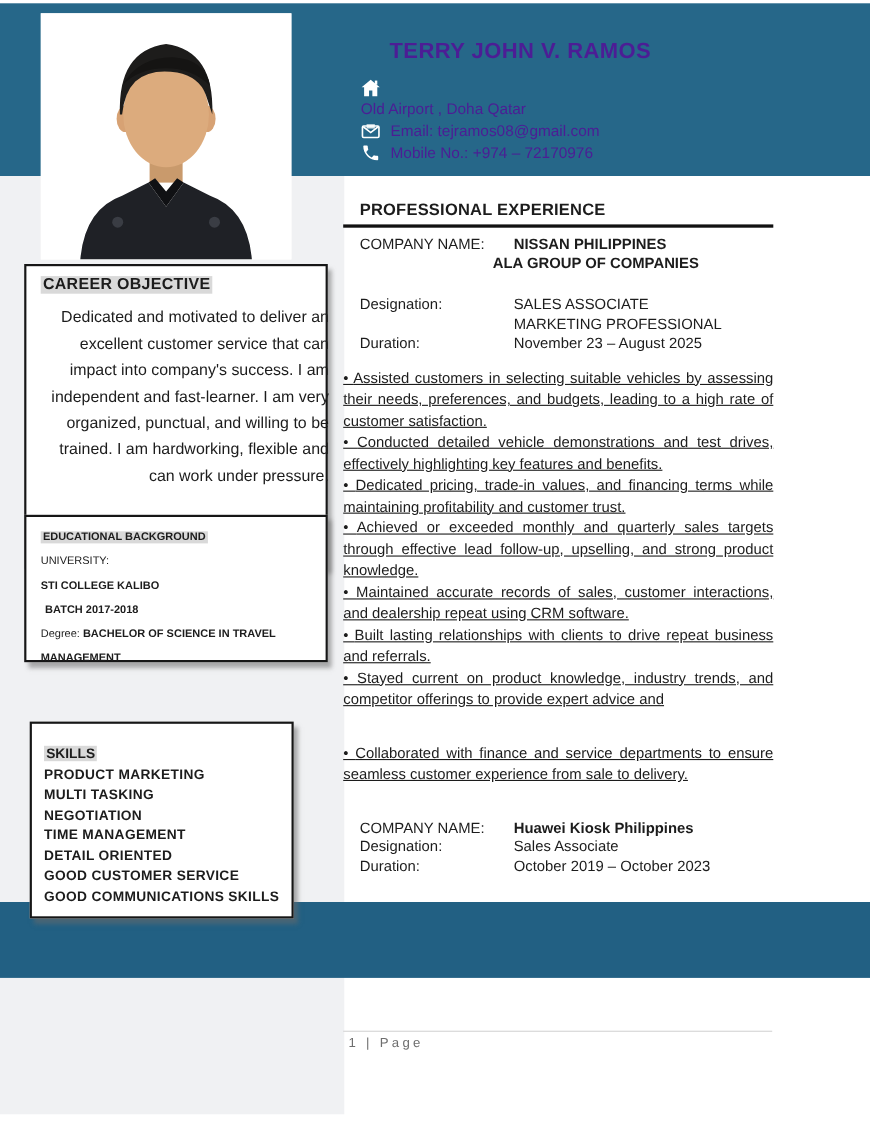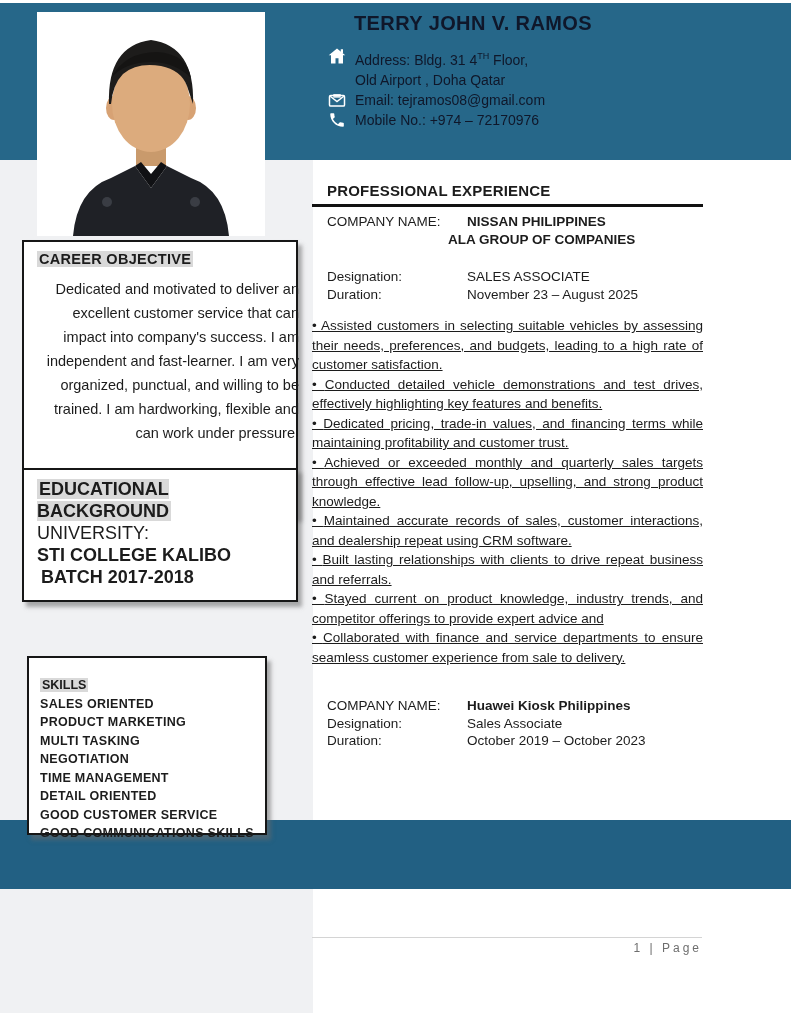--- a/index.html
+++ b/index.html
@@ -11,63 +11,63 @@
   
   .band-top    { position:absolute; left:0; top:3px;   width:791px; height:157px; background:#266789; }
   .band-bottom { position:absolute; left:0; top:820px; width:791px; height:69px;  background:#226083; }
   .left-strip  { position:absolute; left:0; top:160px; width:313px; height:853px; background:#f0f1f3; }
 
   
   .photo { position:absolute; left:37px; top:12px; width:228px; height:224px; background:#ffffff; }
   .photo svg { display:block; }
 
   
-  .header-info { position:absolute; left:328px; top:12px; color:#0f172a; width:330px; }
+  .header-info { position:absolute; left:328px; top:36px; color:#4c1d95; width:330px; }
   .name { font-size:20px; font-weight:bold; letter-spacing:.4px; margin:0 0 11px 26px; }
   .contact-row { display:flex; align-items:flex-start; font-size:14px; line-height:20px; }
   .contact-icon { width:18px; height:18px; flex:none; margin-right:9px; margin-top:1px; }
-  .contact-cont { margin-left:27px; }
+  .contact-cont { }
   .sup { font-size:9px; vertical-align:super; }
 
   
   .panel {
     position:absolute; background:#ffffff; border:2px solid #161616;
     box-shadow:4px 5px 4px rgba(105,105,105,.55); box-sizing:border-box;
   }
   .panel-career { left:22px; top:240px; width:276px; height:277px; padding:9px 6px 0 13px; }
   .panel-edu    { left:22px; top:468px; width:276px; height:134px; padding:8px 6px 0 13px; }
   .panel-skills { left:27px; top:656px; width:240px; height:179px; padding:18px 6px 0 11px; }
   .hl { background:#d9d9d9; padding:0 2px; }
   .career-title { font-size:14.5px; font-weight:bold; letter-spacing:.3px; margin:0 0 10px 0; }
   .career-body  { font-size:14.5px; line-height:24px; margin:0; width:262px;text-align:right; }
-  .edu-line  { font-size:18px; line-height:22px; }
+  .edu-line  { font-size:10px; line-height:22px; }
   .bold { font-weight:bold; }
   .skills-title { font-size:12.5px; font-weight:bold; line-height:18.5px; }
   .skill-item   { font-size:12.5px; font-weight:bold; line-height:18.5px; letter-spacing:.3px; }
 
   
   .rightcol { position:absolute; left:312px; top:182px; width:391px; }
   .exp-title { font-size:15px; font-weight:bold; letter-spacing:.2px; margin:0 0 0 15px; }
   .exp-rule  { height:3px; background:#111111; margin-top:5px; }
   .cblock { margin-left:15px; font-size:13.5px; line-height:17.5px; }
   .cblock1 { margin-top:6px; }
   .crow { display:flex; }
   .crow .lbl { width:140px; flex:none; }
   .crow .val {}
   .val-line2 { margin-left:-19px; }
   .desig-block { margin-top:20px; }
   .bullets { margin-top:13px; font-size:13.5px; line-height:19.5px; text-align:justify;text-decoration:underline; }
   .bullet { margin:0; }
   .bullet::before { content:"\2022  "; }
-  .bullet-gap { }
+  .bullet-gap { margin-top:29px; }
   .company2 { margin-top:30px; }
 
   
   .footer-rule { position:absolute; left:312px; top:937px; width:390px; height:1px; background:#d4d4d4; }
-  .footer-page { position:absolute; left:0; top:941px; width:702px; text-align:right;
+  .footer-page { position:absolute; left:0; top:941px; width:702px; text-align:center;
                  font-size:12px; color:#6e6e6e; letter-spacing:3px; }
 </style>
 </head>
 <body>
 
 <div class="page">
 
   <div class="band-top"></div>
   <div class="left-strip"></div>
   <div class="band-bottom"></div>
@@ -89,21 +89,20 @@
   </div>
 
   <div class="header-info">
     <div class="name">TERRY JOHN V. RAMOS</div>
 
     <div class="contact-row">
       <svg class="contact-icon" viewBox="0 0 24 24">
         <path d="M12 2 L23 11 L20 11 L20 22 L14 22 L14 15 L10 15 L10 22 L4 22 L4 11 L1 11 Z" fill="#ffffff"></path>
         <rect x="17" y="3" width="3" height="5" fill="#ffffff"></rect>
       </svg>
-      <div><span>Address: Bldg. 31 4</span><span class="sup">TH</span><span> Floor,</span></div>
     </div>
     <div class="contact-row">
       <div class="contact-cont">Old Airport , Doha Qatar</div>
     </div>
 
     <div class="contact-row">
       <svg class="contact-icon" viewBox="0 0 24 24">
         <rect x="2" y="6" width="20" height="14" rx="1.5" fill="none" stroke="#ffffff" stroke-width="2"></rect>
         <path d="M3 7 L12 14 L21 7" fill="none" stroke="#ffffff" stroke-width="2"></path>
         <path d="M7 4 L17 4 L17 9 L7 9 Z" fill="#ffffff" opacity=".85"></path>
@@ -122,25 +121,25 @@
   <div class="panel panel-career">
     <div class="career-title"><span class="hl">CAREER OBJECTIVE</span></div>
     <p class="career-body">Dedicated and motivated to deliver an excellent customer service that can impact into company's success. I am independent and fast-learner. I am very organized, punctual, and willing to be trained. I am hardworking, flexible and can work under pressure.</p>
   </div>
 
   <div class="panel panel-edu">
     <div class="edu-line bold"><span class="hl">EDUCATIONAL BACKGROUND</span></div>
     <div class="edu-line">UNIVERSITY:</div>
     <div class="edu-line bold">STI COLLEGE KALIBO</div>
     <div class="edu-line bold" style="padding-left:4px;">BATCH 2017-2018</div>
+    <div class="edu-line"><span>Degree: </span><span class="bold">BACHELOR OF SCIENCE IN TRAVEL MANAGEMENT</span></div>
   </div>
 
   <div class="panel panel-skills">
     <div class="skills-title"><span class="hl">SKILLS</span></div>
-    <div class="skill-item">SALES ORIENTED</div>
     <div class="skill-item">PRODUCT MARKETING</div>
     <div class="skill-item">MULTI TASKING</div>
     <div class="skill-item">NEGOTIATION</div>
     <div class="skill-item">TIME MANAGEMENT</div>
     <div class="skill-item">DETAIL ORIENTED</div>
     <div class="skill-item">GOOD CUSTOMER SERVICE</div>
     <div class="skill-item">GOOD COMMUNICATIONS SKILLS</div>
   </div>
 
   <div class="rightcol">
@@ -156,20 +155,21 @@
         <div class="lbl"></div>
         <div class="val bold val-line2">ALA GROUP OF COMPANIES</div>
       </div>
       <div class="desig-block">
         <div class="crow">
           <div class="lbl">Designation:</div>
           <div class="val">SALES ASSOCIATE</div>
         </div>
         <div class="crow">
           <div class="lbl"></div>
+          <div class="val">MARKETING PROFESSIONAL</div>
         </div>
         <div class="crow">
           <div class="lbl">Duration:</div>
           <div class="val">November 23 – August 2025</div>
         </div>
       </div>
     </div>
 
     <div class="bullets">
       <p class="bullet">Assisted customers in selecting suitable vehicles by assessing their needs, preferences, and budgets, leading to a high rate of customer satisfaction.</p>

